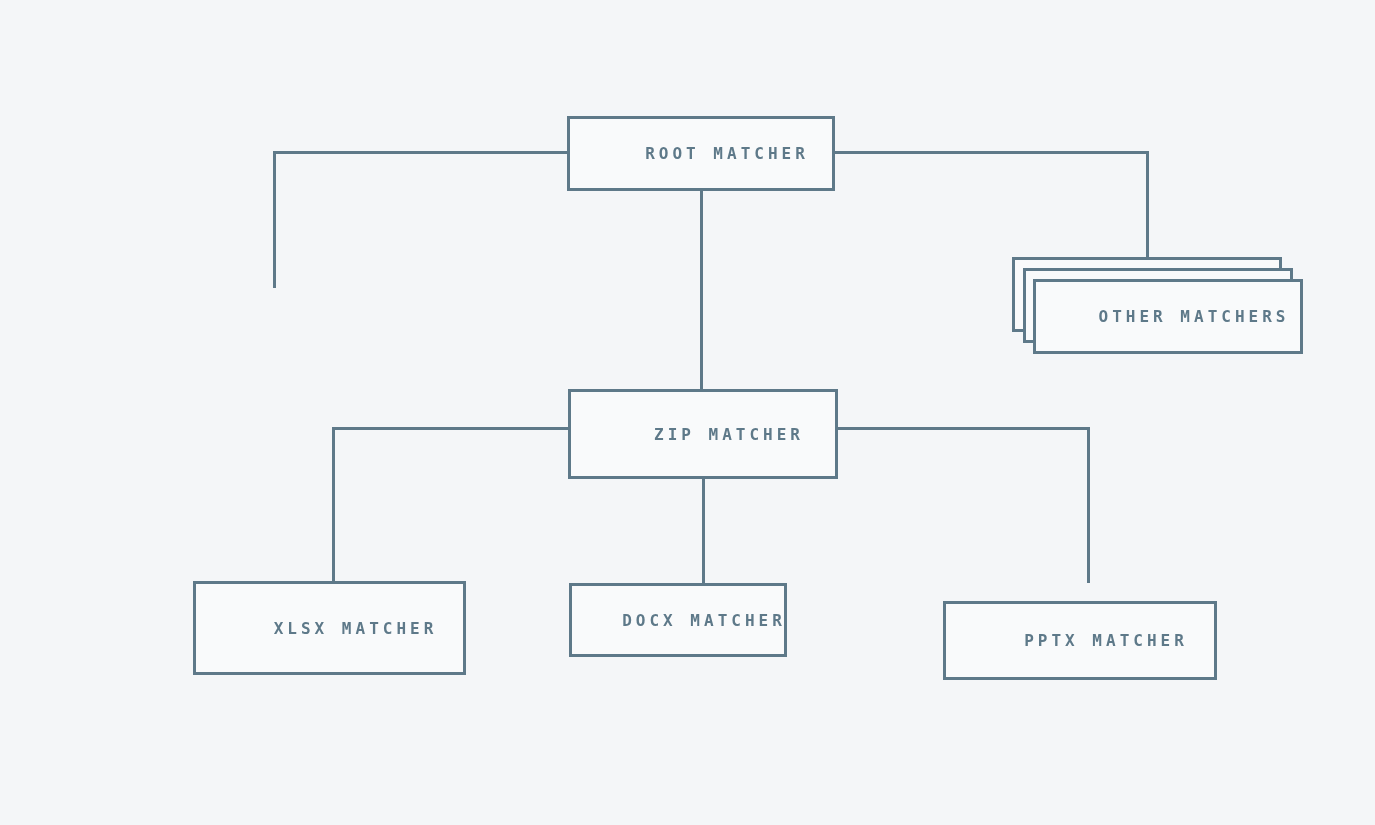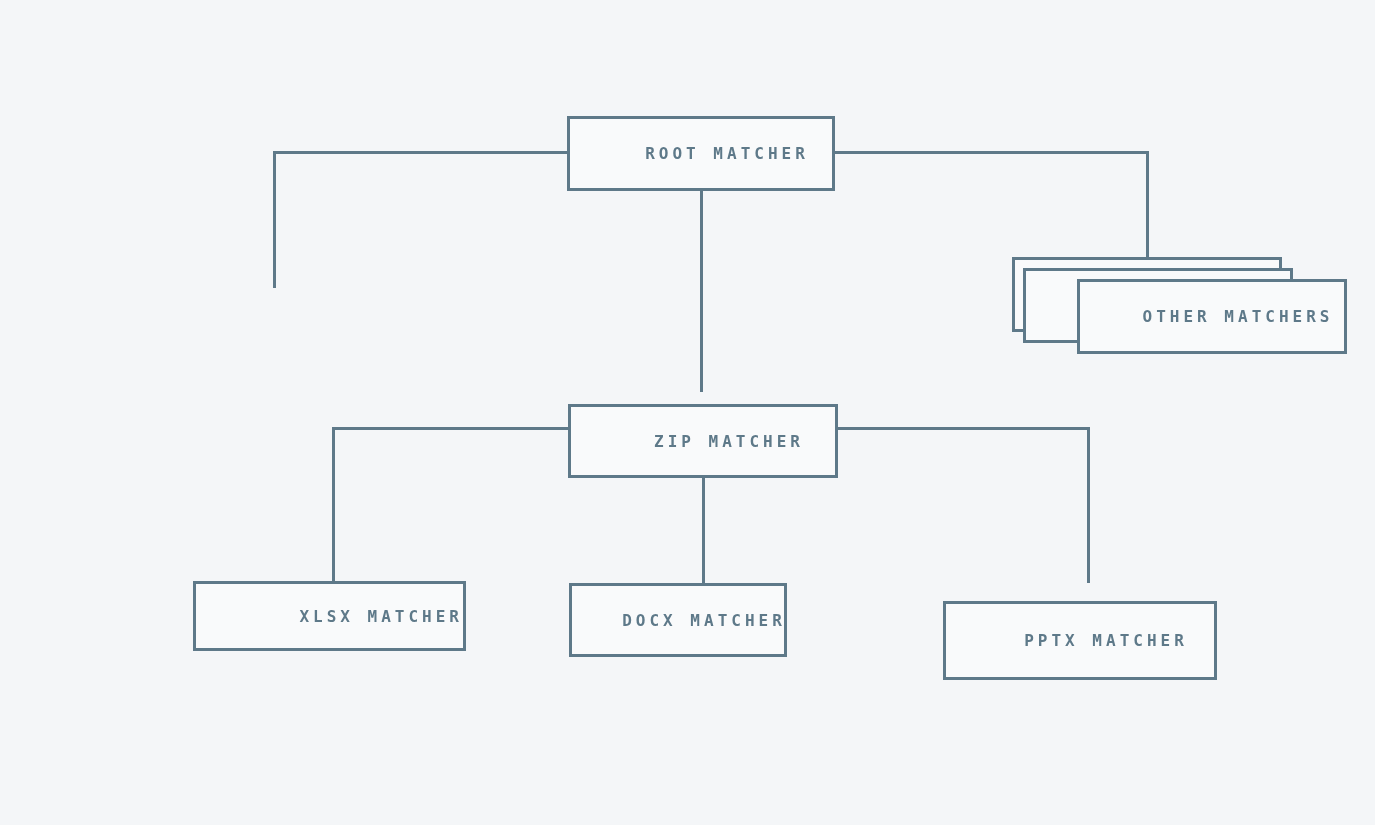--- a/index.html
+++ b/index.html
@@ -33,29 +33,29 @@
     color: #5e7989;
     font-size: 16px;
     font-weight: 700;
     letter-spacing: 4px;
     white-space: nowrap;
     text-indent: 4px; 
   }
   
   #node-root { left: 567px; top: 116px; width: 268px; height: 75px; }
   #node-jpg  { left: 133px; top: 288px; width: 273px; height: 73px; }
-  #node-zip  { left: 568px; top: 404px; width: 270px; height: 74px; }
-  #node-xlsx { left: 193px; top: 581px; width: 273px; height: 70px; justify-content: flex-end; }
+  #node-zip  { left: 568px; top: 389px; width: 270px; height: 90px; }
+  #node-xlsx { left: 193px; top: 581px; width: 273px; height: 94px; }
   #node-docx { left: 569px; top: 583px; width: 218px; height: 74px; }
   #node-pptx { left: 943px; top: 601px; width: 274px; height: 79px; }
   
   #stack-other { position: absolute; left: 1012px; top: 257px; width: 292px; height: 101px; }
   #stack-other .card { left: 0; top: 0; width: 270px; height: 75px; }
   #stack-other .card.mid   { left: 11px; top: 11px; }
-  #stack-other .card.front { left: 21px; top: 22px; margin-left: 44px; }
+  #stack-other .card.front { left: 21px; top: 22px; }
 </style>
 </head>
 <body>
 
 <div class="canvas">
 
   <div class="line" style="left:273px;  top:151px; width:294px; height:3px;"></div>
   <div class="line" style="left:273px;  top:151px; width:3px;   height:137px;"></div>
   <div class="line" style="left:835px;  top:151px; width:314px; height:3px;"></div>
   <div class="line" style="left:1146px; top:151px; width:3px;   height:106px;"></div>

